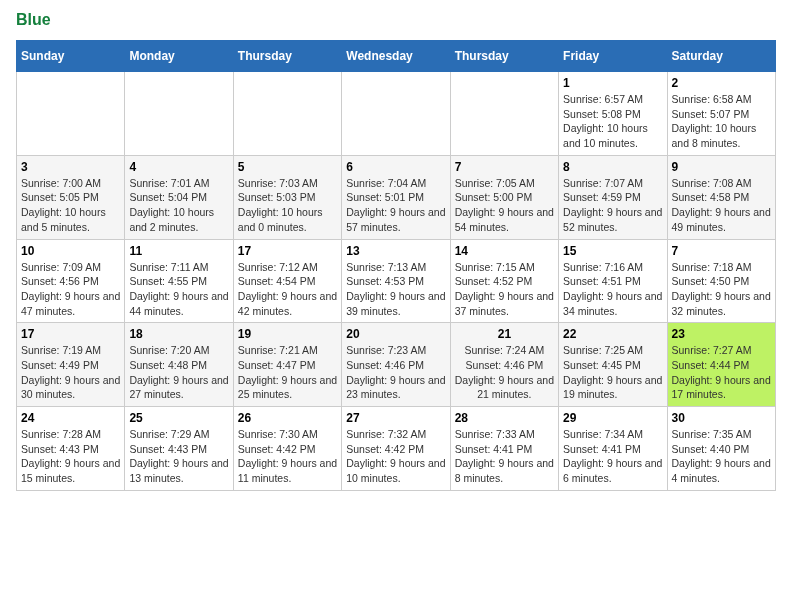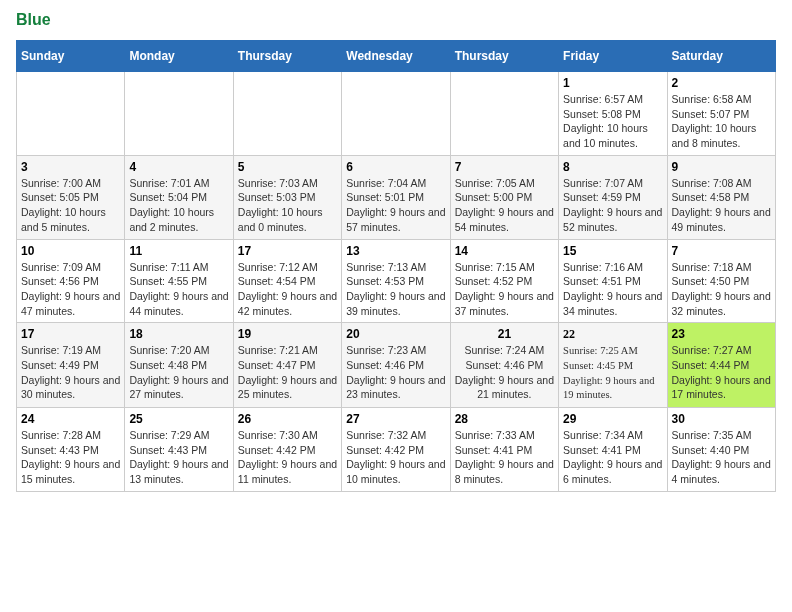--- a/index.html
+++ b/index.html
@@ -195,21 +195,21 @@
           <div class="day-info">Sunrise: 7:21 AM<br>Sunset: 4:47 PM<br>Daylight: 9 hours and 25 minutes.</div>
         </td>
         <td style="background: rgb(245, 245, 245);">
           <div class="day-num">20</div>
           <div class="day-info">Sunrise: 7:23 AM<br>Sunset: 4:46 PM<br>Daylight: 9 hours and 23 minutes.</div>
         </td>
         <td style="background: rgb(245, 245, 245); text-align: center;">
           <div class="day-num">21</div>
           <div class="day-info">Sunrise: 7:24 AM<br>Sunset: 4:46 PM<br>Daylight: 9 hours and 21 minutes.</div>
         </td>
-        <td style="background: rgb(245, 245, 245); font-family: Liberation Serif, serif;">
+        <td style="background: rgb(245, 245, 245);">
           <div class="day-num">22</div>
           <div class="day-info">Sunrise: 7:25 AM<br>Sunset: 4:45 PM<br>Daylight: 9 hours and 19 minutes.</div>
         </td>
         <td style="background: #bef264;">
           <div class="day-num">23</div>
           <div class="day-info">Sunrise: 7:27 AM<br>Sunset: 4:44 PM<br>Daylight: 9 hours and 17 minutes.</div>
         </td>
       </tr>
       <tr>
         <td>

